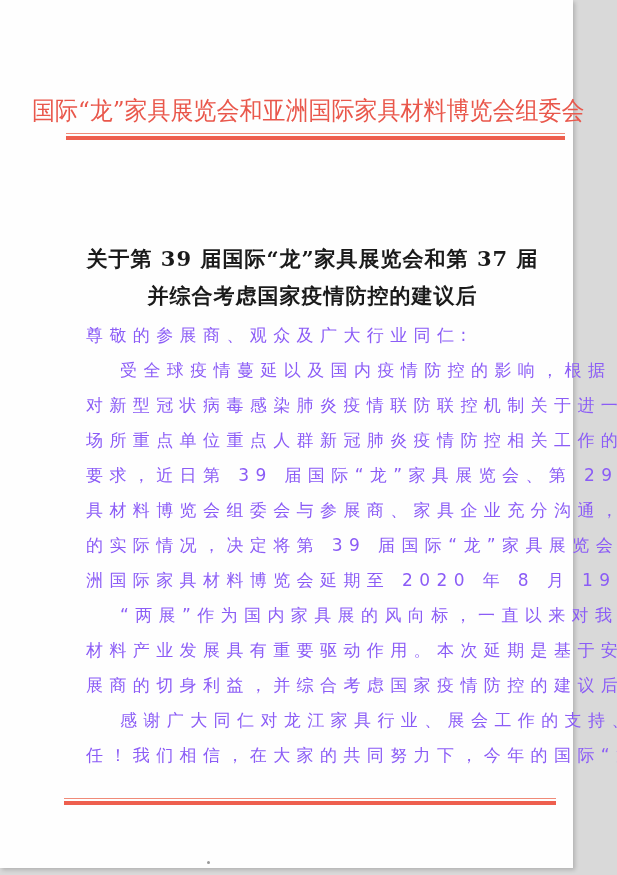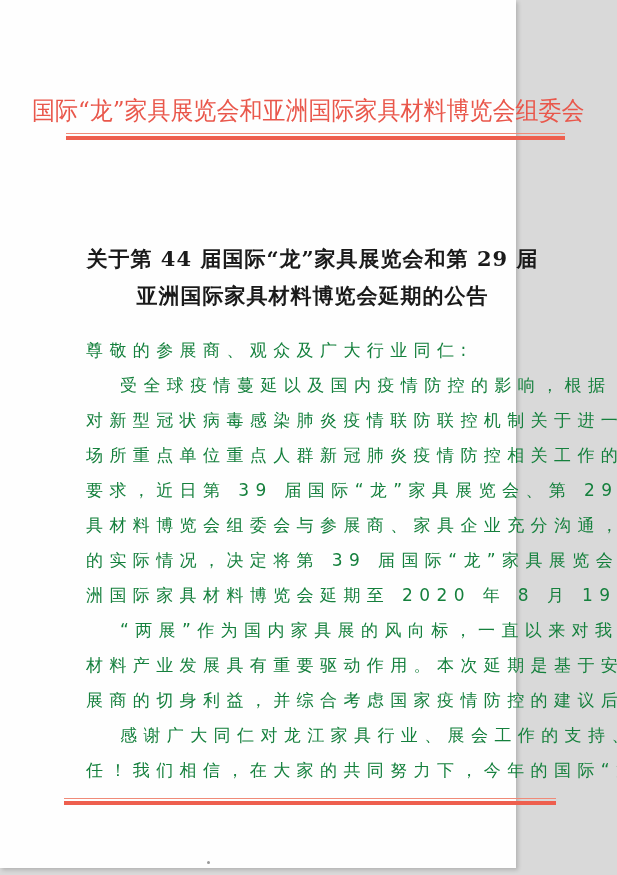--- a/index.html
+++ b/index.html
@@ -11,21 +11,21 @@
     width: 617px;
     height: 875px;
     position: relative;
     overflow: hidden;
     font-family: "DejaVu Serif", "Liberation Serif", serif;
   }
   .page {
     position: absolute;
     left: 0;
     top: 0;
-    width: 516px;
+    width: 573px;
     height: 868px;
     background: #fefefe;
     box-shadow: 2px 2px 4px rgba(0,0,0,0.18);
   }
   .org-header {
     position: absolute;
     left: 0;
     width: 617px;
     top: 94px;
     text-align: center;
@@ -69,26 +69,26 @@
     font-size: 21px;
     line-height: 37px;
     color: #1a1a1a;
     letter-spacing: 1px;
   }
   .doc-title div { white-space: nowrap; }
 
   .body-text {
     position: absolute;
     left: 86px;
-    top: 333px;
+    top: 318px;
     width: 455px;
     font-family: "DejaVu Sans", "Liberation Sans", sans-serif;
     font-size: 17px;
     line-height: 35px;
-    color: #15803d;
+    color: #8b5cf6;
     letter-spacing: 6.4px;
   }
   .body-text p {
     margin: 0;
     text-align: justify;
     text-align-last: left;
   }
   .body-text .line { display: block; white-space: nowrap; }
 
   .scan-dot {
@@ -106,22 +106,22 @@
 
 <div class="page">
 
   <div class="org-header">
     <span class="inner">国际“龙”家具展览会和亚洲国际家具材料博览会组委会</span>
   </div>
 
   <div class="rule rule-top"></div>
 
   <div class="doc-title">
-    <div>关于第 44 届国际“龙”家具展览会和第 29 届</div>
-    <div>亚洲国际家具材料博览会延期的公告</div>
+    <div>关于第 39 届国际“龙”家具展览会和第 37 届</div>
+    <div>并综合考虑国家疫情防控的建议后</div>
   </div>
 
   <div class="body-text">
     <p>
       <span class="line">尊敬的参展商、观众及广大行业同仁:</span>
     </p>
 
     <p>
       <span class="line" style="padding-left:34px">受全球疫情蔓延以及国内疫情防控的影响，根据《国务院应</span>
       <span class="line">对新型冠状病毒感染肺炎疫情联防联控机制关于进一步做好重点</span>

